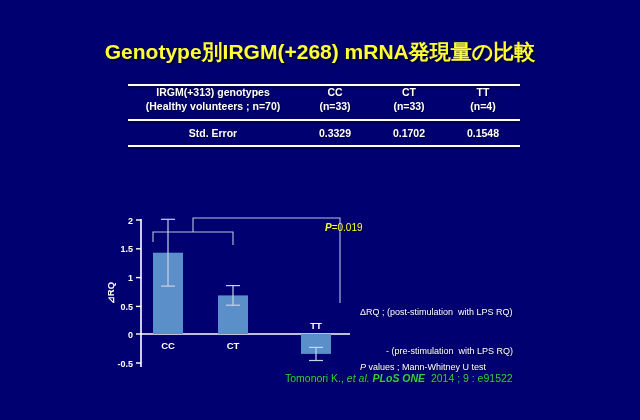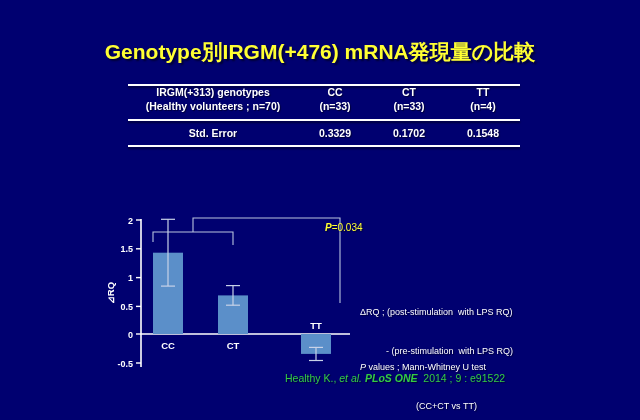--- a/index.html
+++ b/index.html
@@ -105,21 +105,21 @@
     font-size: 10.5px;
     text-shadow: 1px 1px 1px rgba(0,0,0,0.5);
     white-space: pre;
   }
   #citation .ital { font-style: italic; }
   #citation .bold-ital { font-style: italic; font-weight: bold; }
 </style>
 </head>
 <body>
 
-<div id="slide-title">Genotype別IRGM(+476)  mRNA発現量の比較</div>
+<div id="slide-title">Genotype別IRGM(+268)  mRNA発現量の比較</div>
 
 <div id="stats-table">
 
   <div class="rule"></div>
 
   <table class="tbl">
     <tbody>
         <tr class="hdr-row">
       <td class="col-label">
         <span class="sub">IRGM(+313) genotypes</span>
@@ -216,25 +216,24 @@
     </g>
 
     <g fill="#ffffff" font-family="Liberation Sans, sans-serif" font-size="9.5" font-weight="bold" text-anchor="middle">
       <text x="68" y="144">CC</text>
       <text x="133" y="144">CT</text>
       <text x="216" y="124">TT</text>
     </g>
   </svg>
 </div>
 
-<div id="pvalue"><span class="ital">P</span><span>=0.034</span></div>
+<div id="pvalue"><span class="ital">P</span><span>=0.019</span></div>
 
 <div class="annot" id="annot-drq">
   <span class="sub">ΔRQ ; (post-stimulation  with LPS RQ)</span>
   <span class="indent-1">- (pre-stimulation  with LPS RQ)</span>
 </div>
 
 <div class="annot" id="annot-pval-note">
   <span class="sub"><span class="ital">P</span><span> values ; Mann-Whitney U test</span></span>
-  <span class="indent-2">(CC+CT vs TT)</span>
-</div>
-
-<div id="citation"><span>Healthy K.,</span><span class="ital"> et al.</span><span class="bold-ital"> PLoS ONE</span><span>  2014 ; 9 : e91522</span></div>
+</div>
+
+<div id="citation"><span>Tomonori K.,</span><span class="ital"> et al.</span><span class="bold-ital"> PLoS ONE</span><span>  2014 ; 9 : e91522</span></div>
 
 </body></html>

